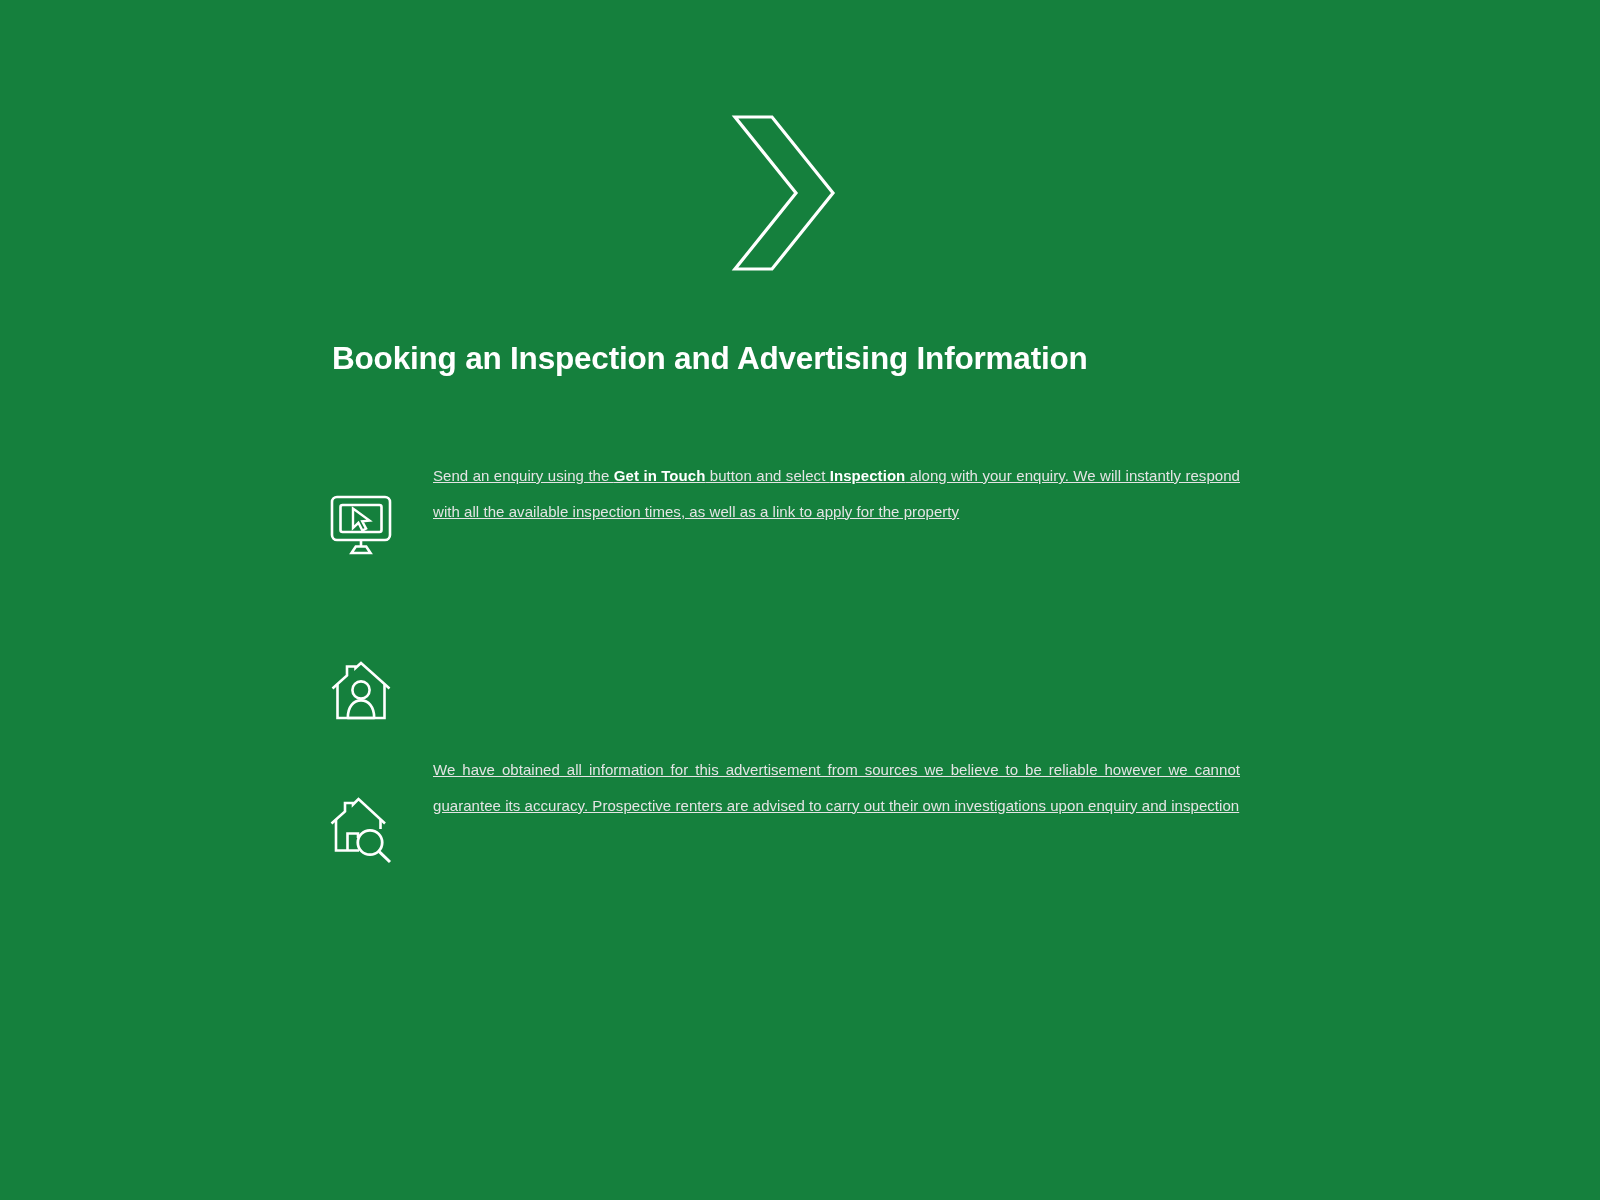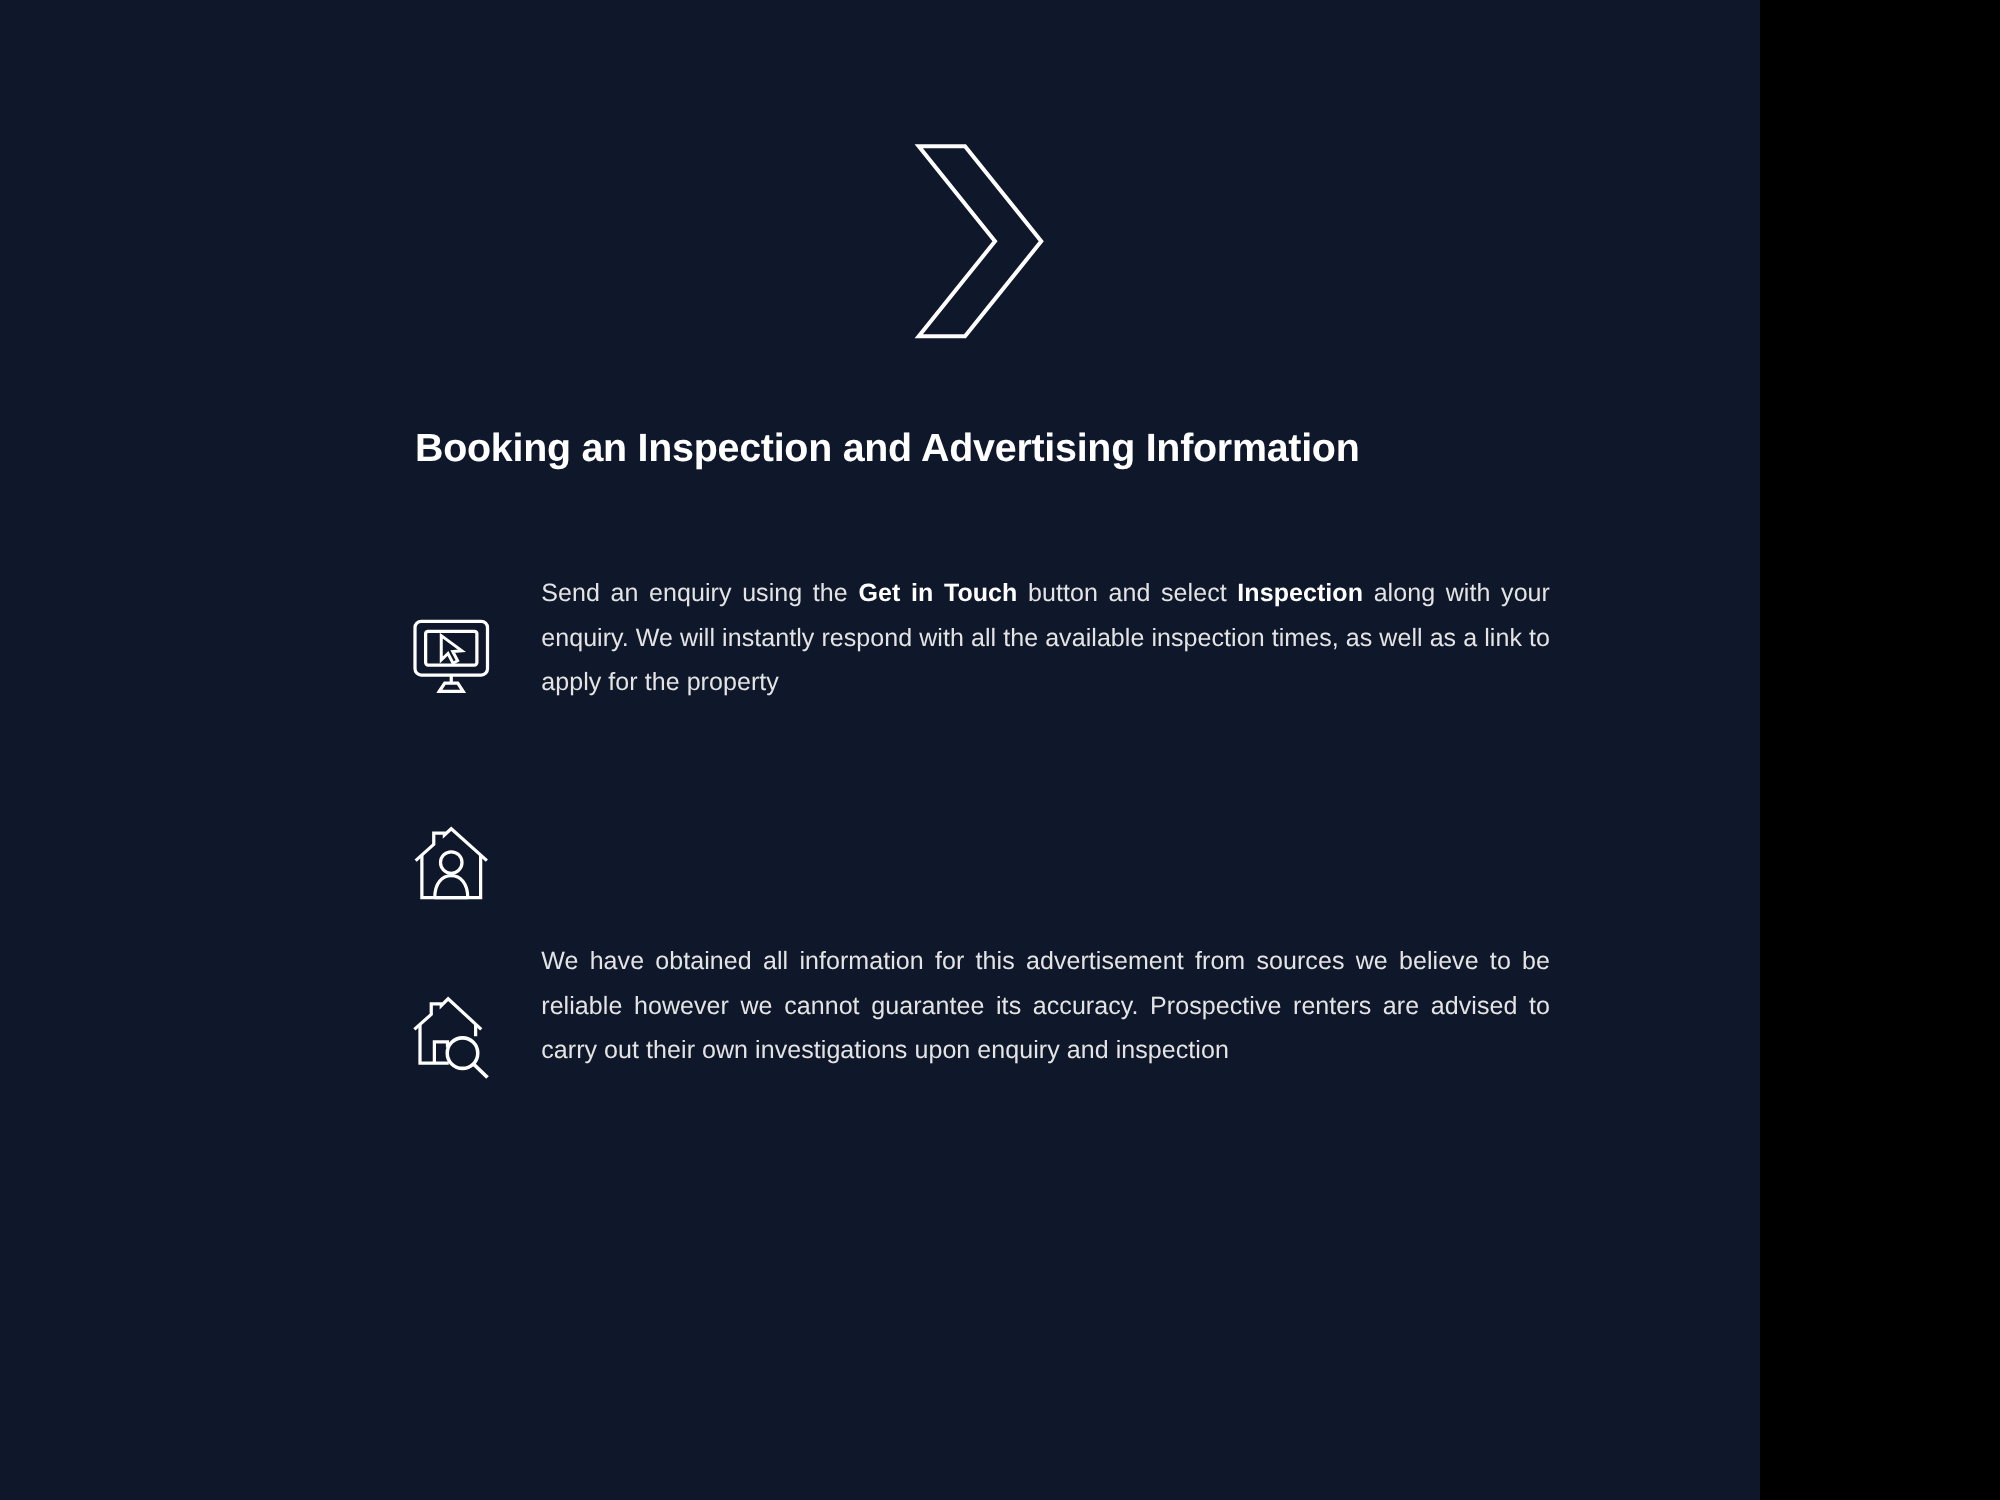--- a/index.html
+++ b/index.html
@@ -12,23 +12,23 @@
   }
 
   body {
     font-family:"Liberation Sans", sans-serif;
     color:#e8e8e8;
     -webkit-font-smoothing:antialiased;
   }
 
   #page {
     position:relative;
-    width:1408px;
+    width:1600px;
     height:1200px;
-    background:#0f172a;
+    background:#15803d;
   }
 
   
   #logo-wrap {
     position:absolute;
     left:729px;
     top:113px;
     width:110px;
     height:160px;
   }
@@ -61,27 +61,28 @@
     flex:0 0 108px;
     display:flex;
     justify-content:flex-start;
     align-items:flex-start;
     padding-left:3px;
   }
   .icon-cell svg { display:block; }
 
   .text-cell {
     flex:1 1 auto;
-    font-size:20px;
+    font-size:15px;
     line-height:35.5px;
     color:#e4e4e4;
     text-align:justify;
     text-justify:inter-word;
     font-weight:400;
     letter-spacing:0.05px;
+    text-decoration:underline;
   }
   .text-cell b { font-weight:bold; color:#ffffff; }
 
   
   #block-1 { top:458px; }
   #block-1 .icon-cell { padding-top:33px; }
 
   #block-2 { top:655px; }
   #block-2 .icon-cell { padding-top:3px; }
 

